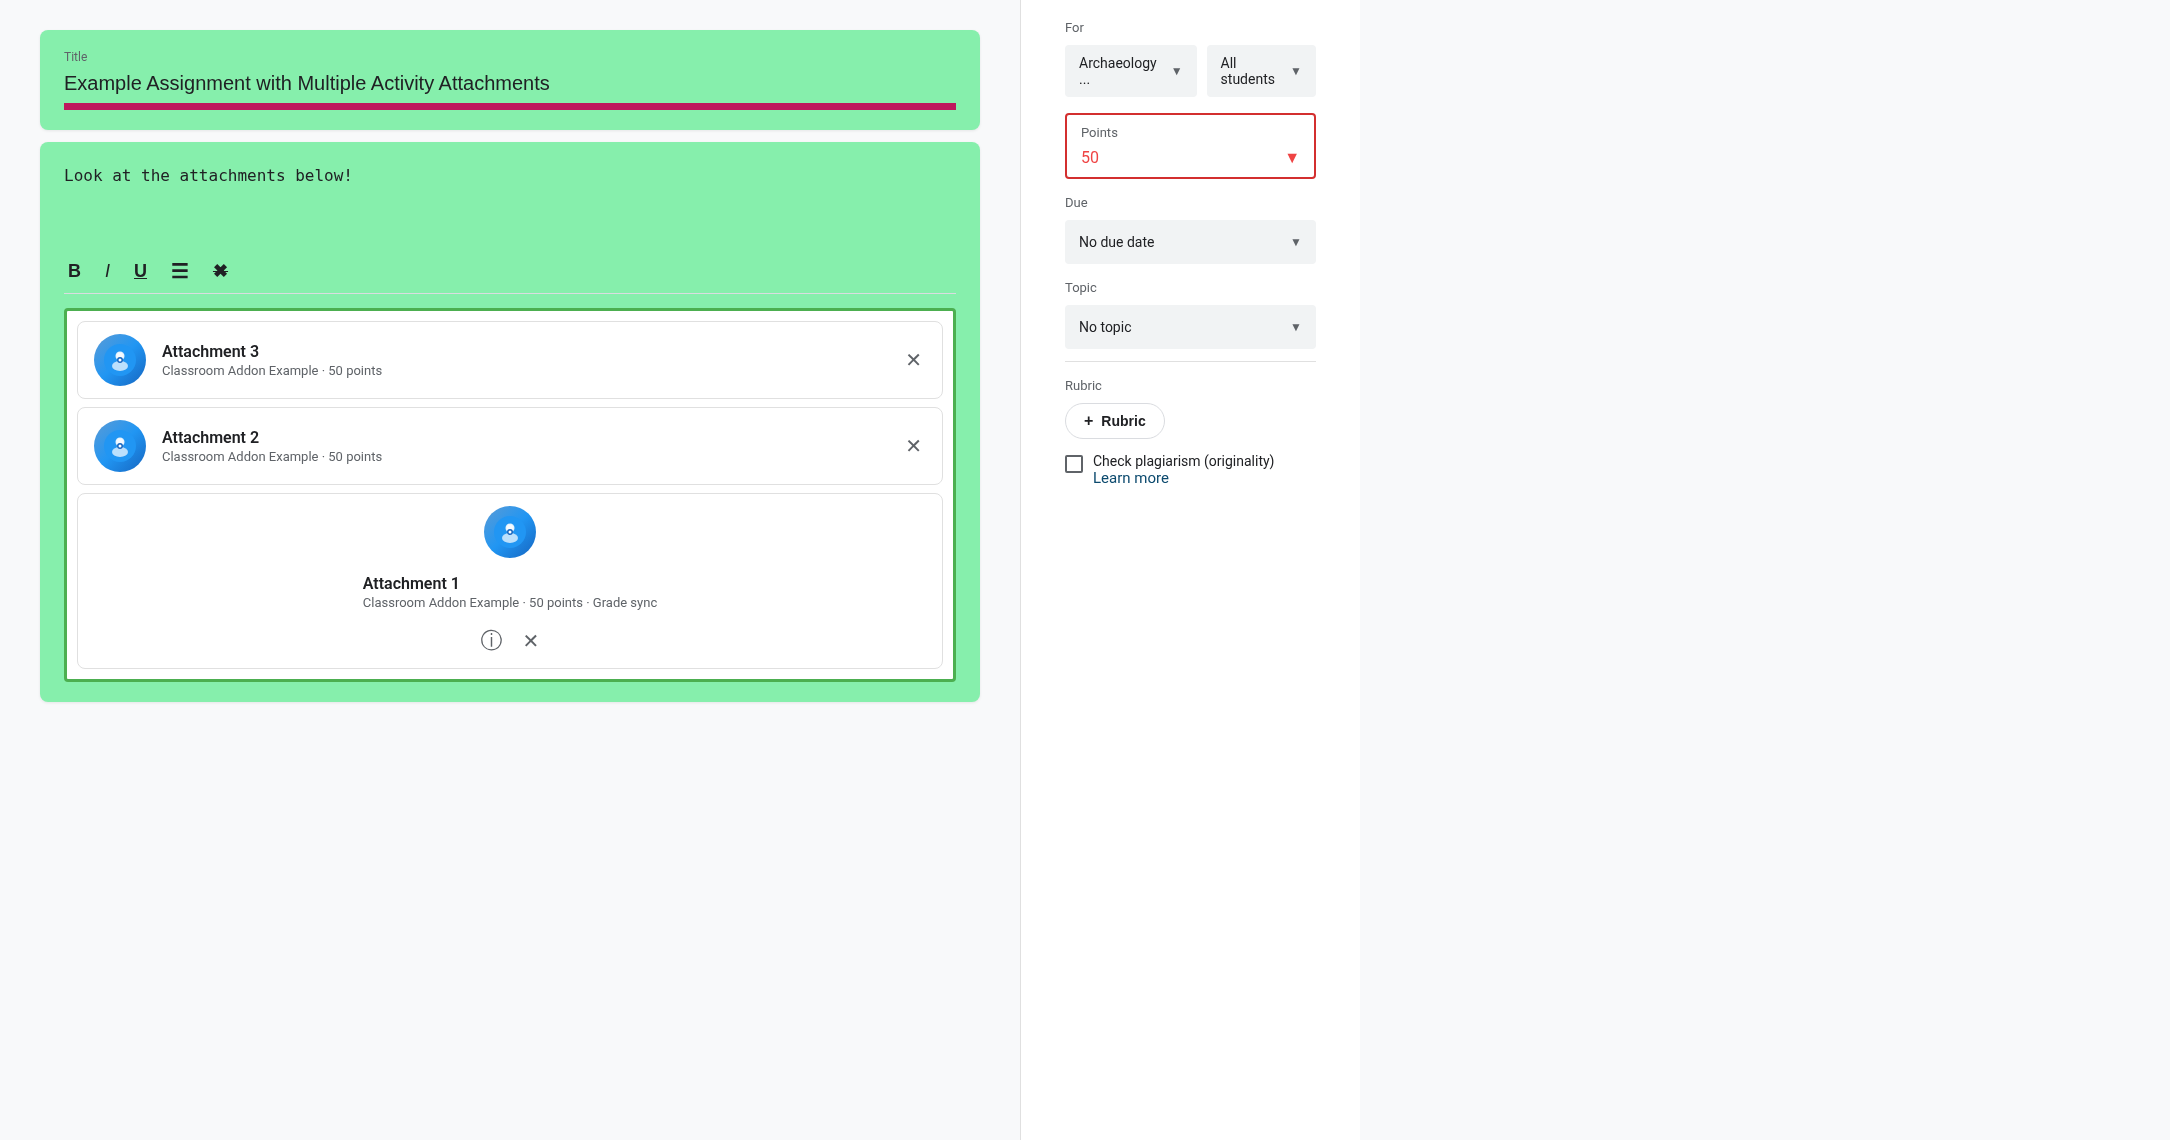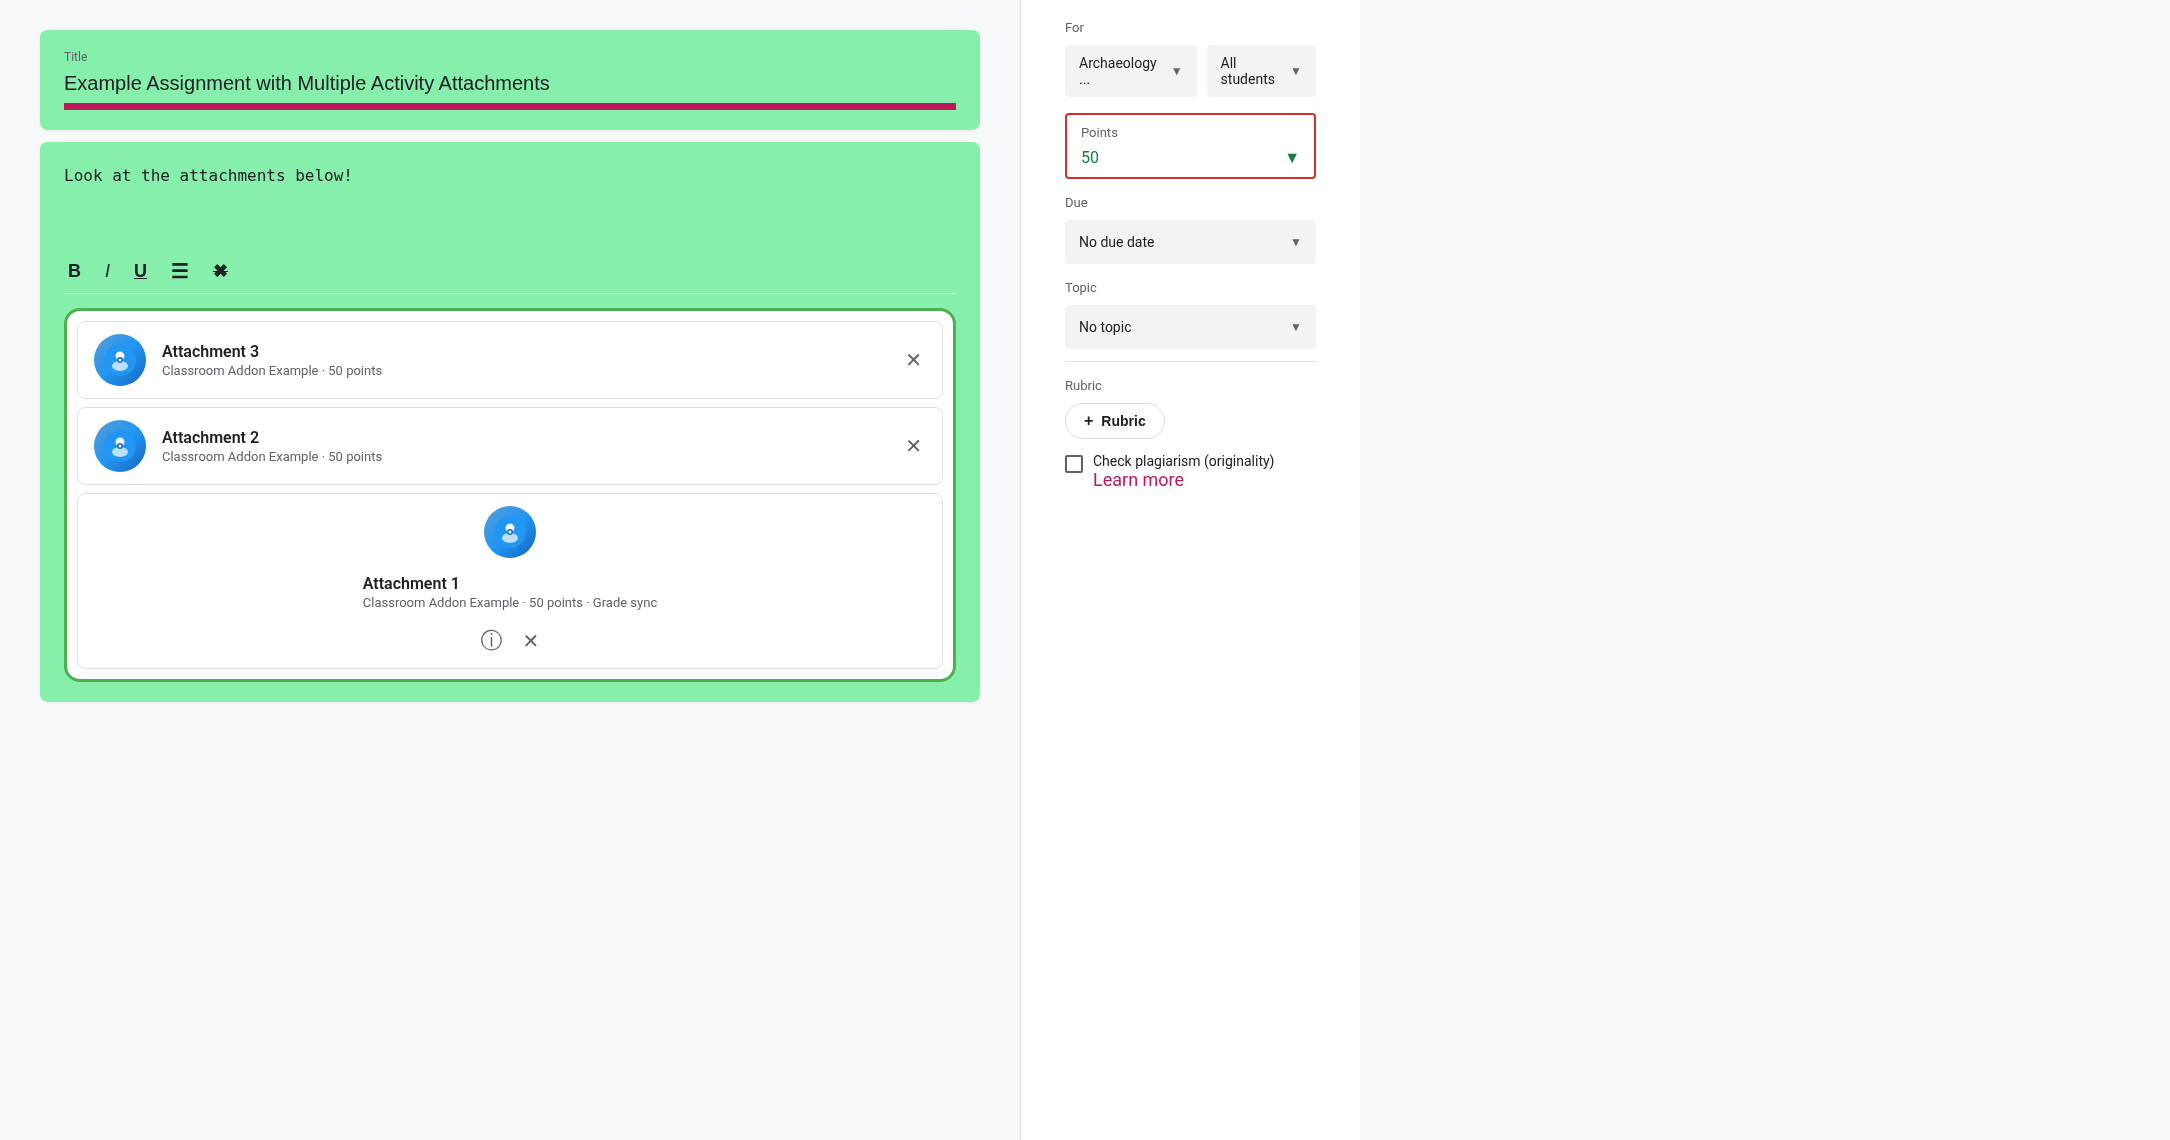--- a/index.html
+++ b/index.html
@@ -76,21 +76,21 @@
       font-weight: 700;
       line-height: 1;
       padding: 4px;
     }
     .toolbar-btn.italic { font-style: italic; font-weight: 400; }
     .toolbar-btn.underline { text-decoration: underline; }
 
     
     .attachments-area {
       border: 3px solid #4caf50;
-      border-radius: 16px;
+      border-radius: 4px;
       padding: 10px;
       background: #fff;
     }
     .attachment-card {
       display: flex;
       align-items: center;
       background: #fff;
       border: 1px solid #e0e0e0;
       border-radius: 8px;
       padding: 12px 16px;
@@ -188,21 +188,21 @@
       font-size: 13px;
       color: #5f6368;
       margin-bottom: 8px;
     }
     .points-select {
       display: flex;
       align-items: flex-end;
       justify-content: space-between;
       cursor: pointer;
       font-size: 16px;
-      color: #15803d;
+      color: #ef4444;
     }
     .divider {
       height: 1px;
       background: #e0e0e0;
       margin: 12px 0;
     }
     .rubric-btn {
       display: inline-flex;
       align-items: center;
       gap: 8px;
@@ -225,21 +225,21 @@
       width: 18px;
       height: 18px;
       border: 2px solid #5f6368;
       border-radius: 2px;
       flex-shrink: 0;
       margin-top: 2px;
       cursor: pointer;
       background: #fff;
     }
     .plagiarism-text { font-size: 14px; color: #202124; }
-    .plagiarism-link { font-size: 18px; color: #be185d; cursor: pointer; }
+    .plagiarism-link { font-size: 15px; color: #0c4a6e; cursor: pointer; }
   </style>
 </head>
 <body>
 
 <div class="main-content">
 
   <div class="form-section">
     <div class="field-label">Title</div>
     <input class="title-input" type="text" value="Example Assignment with Multiple Activity Attachments" style="">
   </div>

